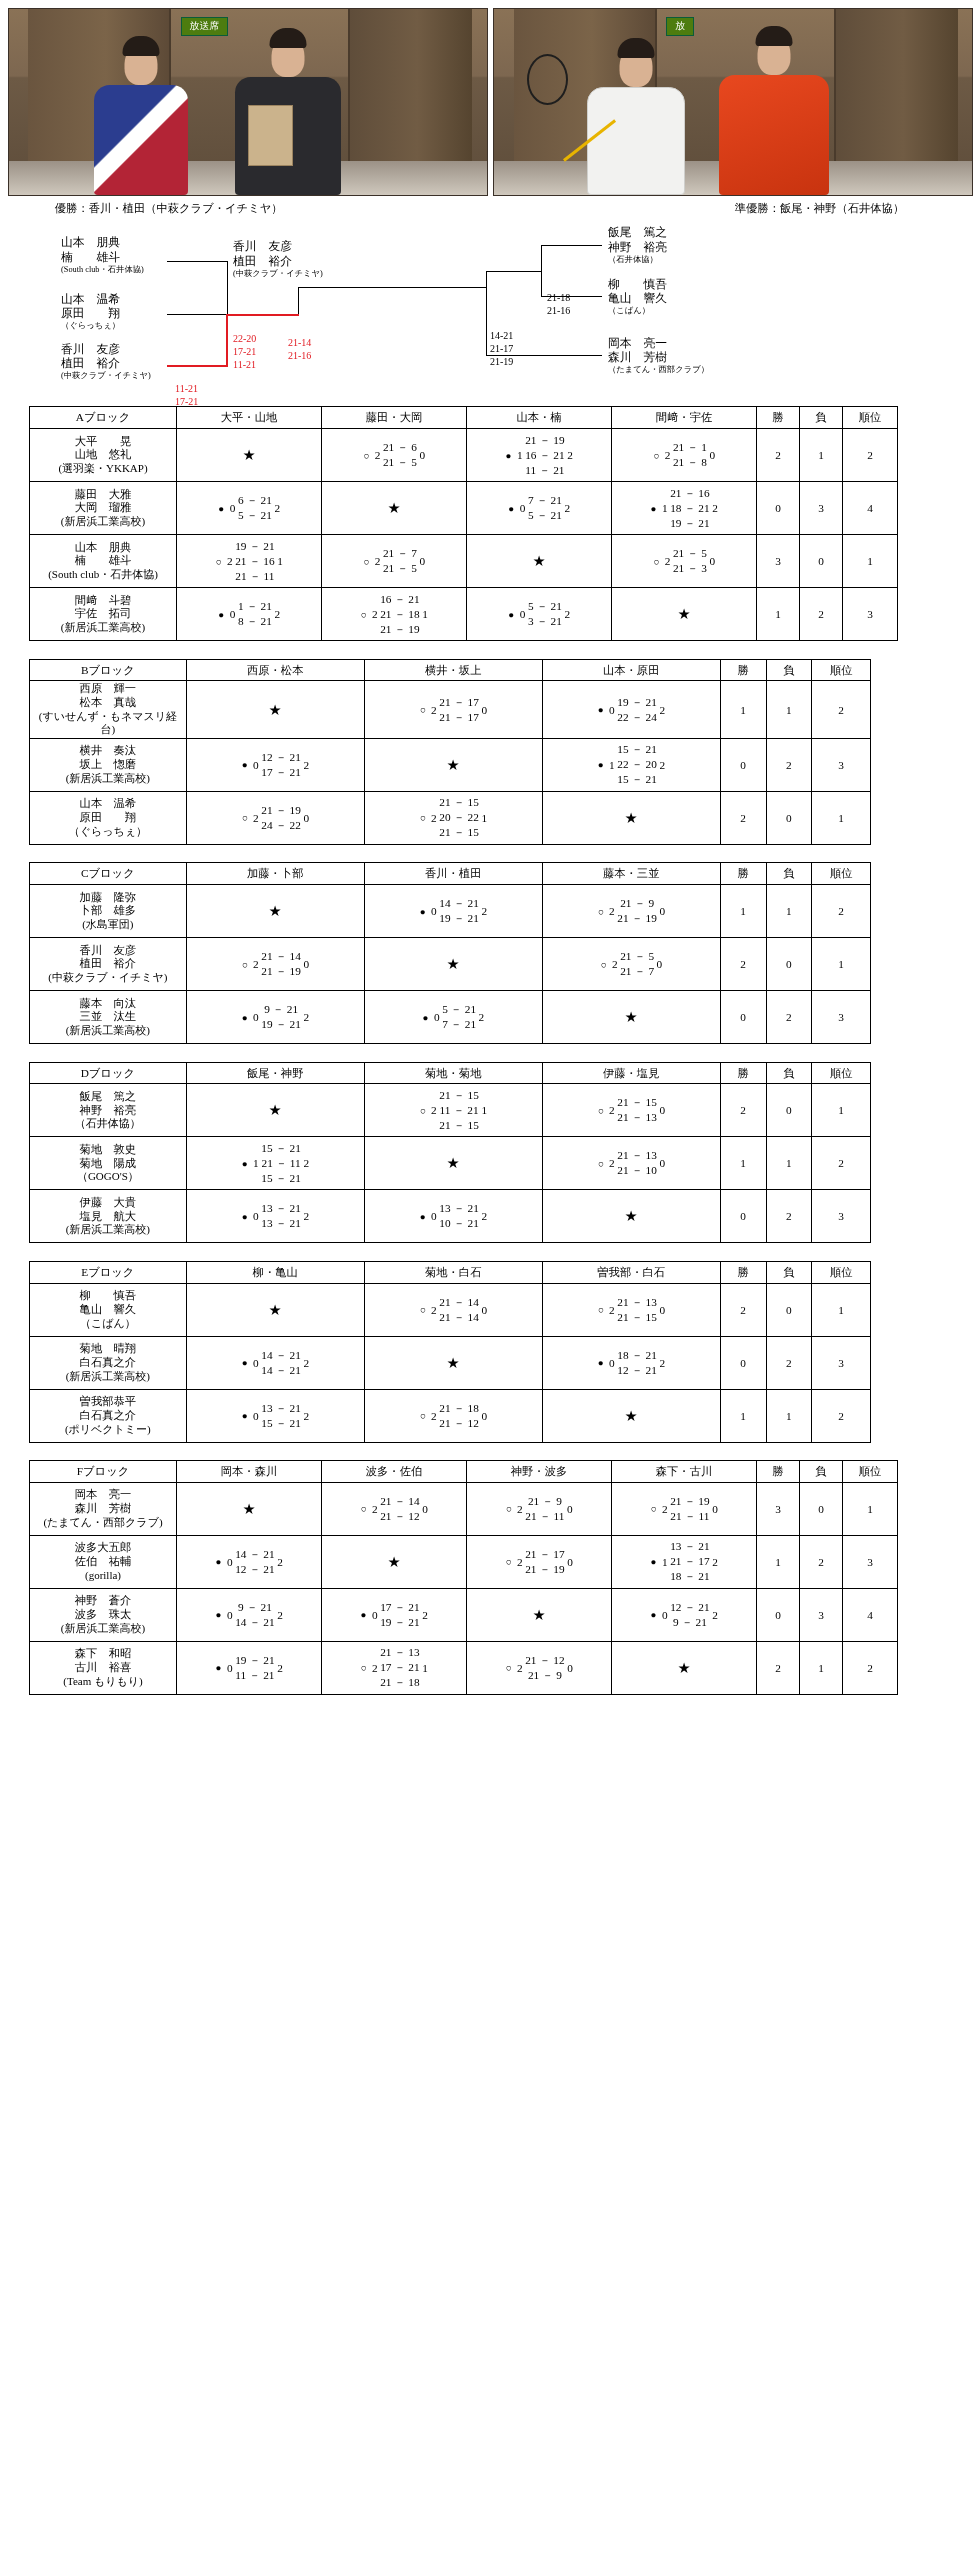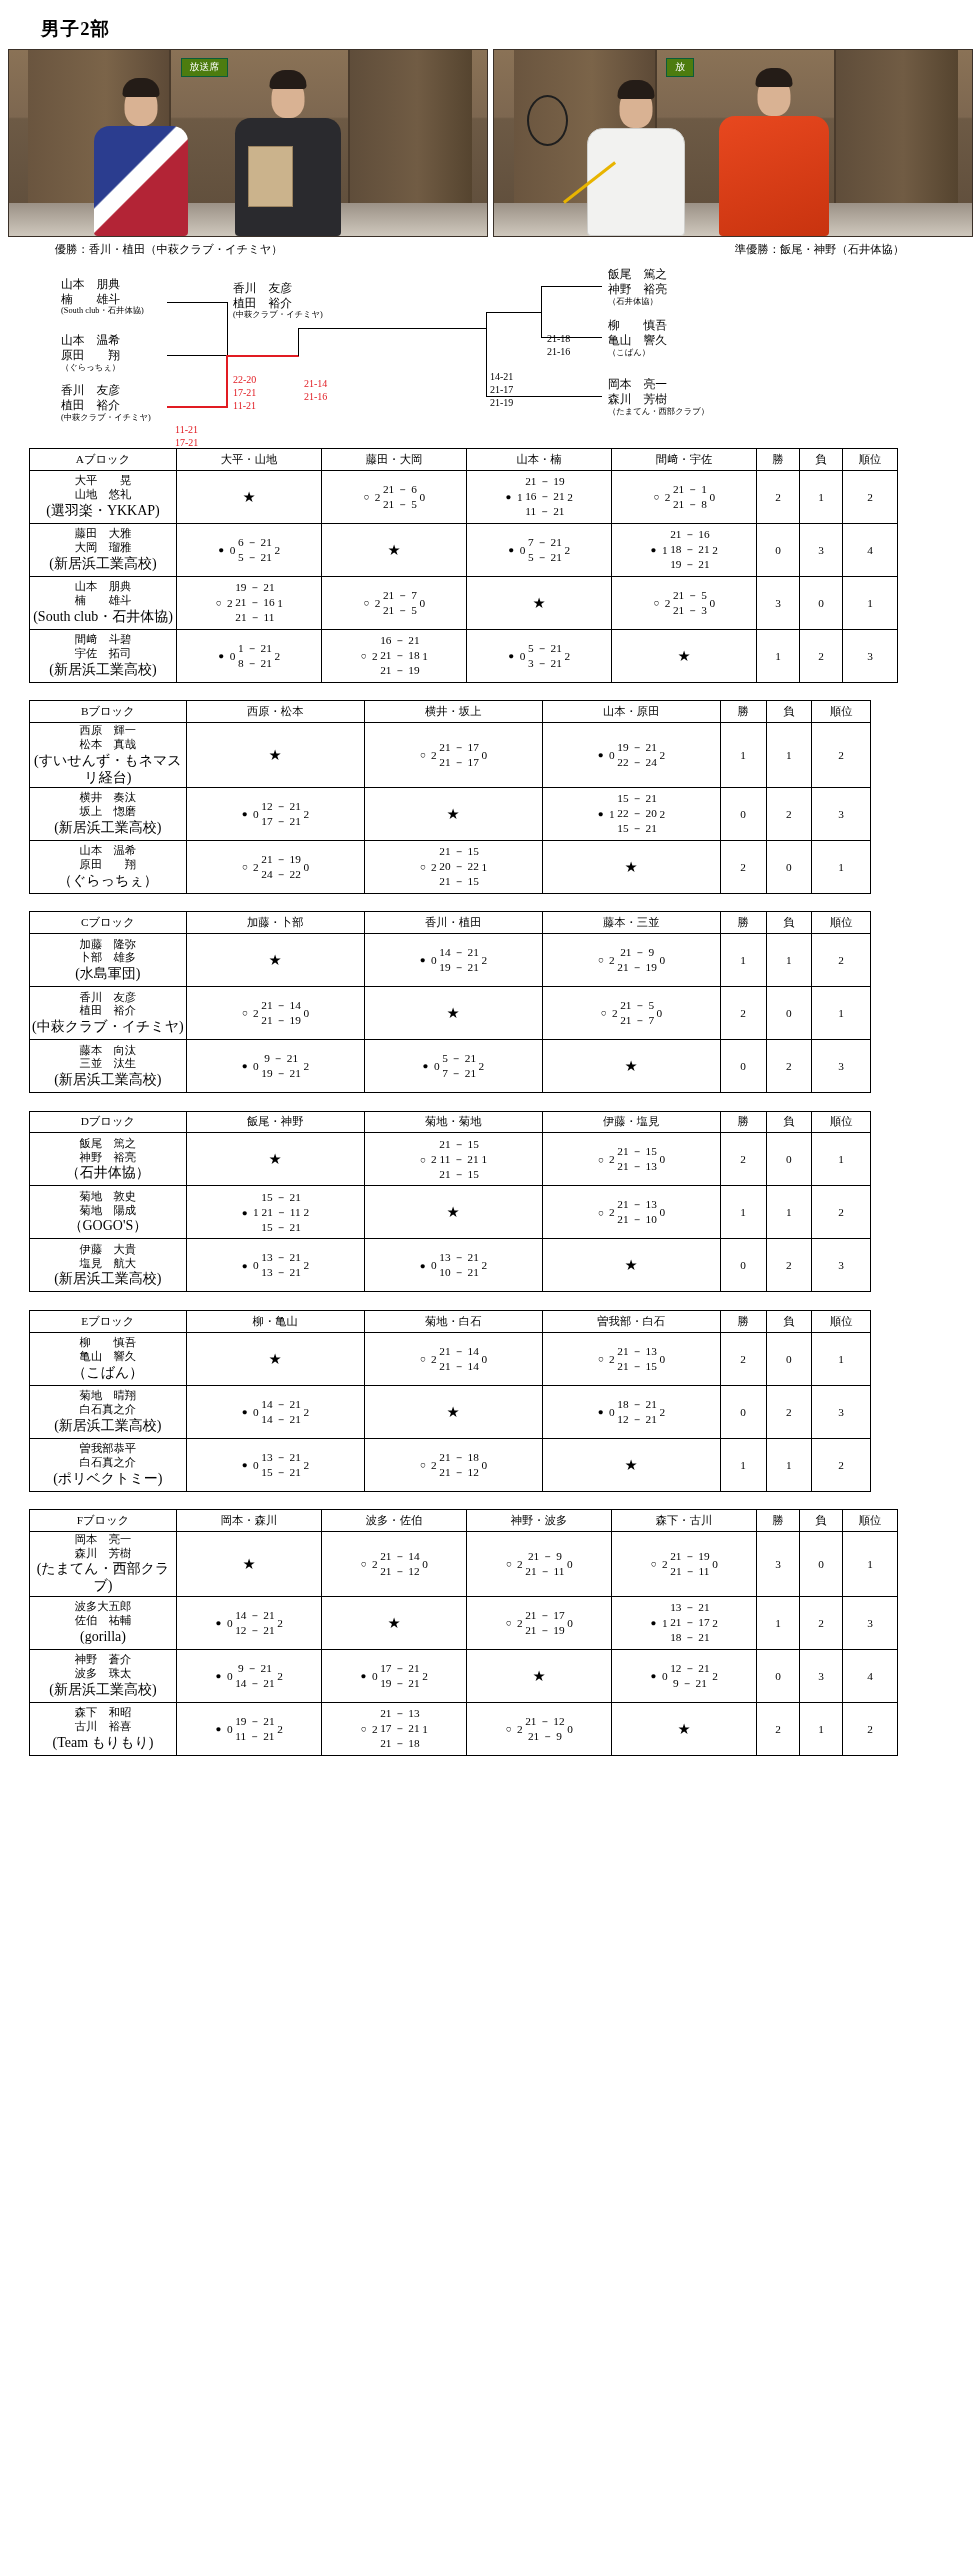--- a/index.html
+++ b/index.html
@@ -107,34 +107,33 @@
   }
   table.blk th, table.blk td {
     border: 1px solid #000;
     padding: 1px 2px;
     vertical-align: middle;
     text-align: center;
   }
   table.blk th { font-weight: normal; height: 21.6px; }
   td.team { text-align: left; padding-left: 5.9px; line-height: 1.22; }
   td.team .n1, td.team .n2 { white-space: nowrap; }
-  td.team .club { font-size: 14px; }
+  td.team .club { font-size: 11px; }
   td.star { font-size: 14.7px; }
   .cell-match { height: 53px; }
   .mrow { display: flex; align-items: center; justify-content: center; height: 100%; }
   .mk { display: inline-block; width: 11.8px; text-align: center; font-size: 9.8px; }
   .mg { display: inline-block; width: 10.8px; text-align: center; }
   .score-lines { display: inline-block; text-align: center; }
 </style>
 </head>
 <body>
 
 <div class="page">
 
-  <div class="title">男子2部</div>
 
   <div class="photos">
     <div class="photo-col">
       <div class="photo">
         <div class="ph-wall"></div>
         <div class="ph-door"></div>
         <div class="ph-door2"></div>
         <div class="ph-sign">放送席</div>
         <div class="ph-floor"></div>
         <div class="person" style="left:69px;width:127px;height:157px;">
@@ -225,21 +224,21 @@
     <div class="ln h" style="left:541px;top:29px;width:61px;"></div>
     <div class="ln h" style="left:541px;top:80px;width:61px;"></div>
     <div class="ln v" style="left:541px;top:29px;height:51px;"></div>
     <div class="ln h" style="left:486px;top:55px;width:55px;"></div>
     <div class="ln h" style="left:486px;top:139px;width:116px;"></div>
     <div class="ln v" style="left:486px;top:55px;height:84px;"></div>
     <div class="ln h" style="left:386px;top:71px;width:100px;"></div>
 
     <div class="sc red" style="left:175px;top:126px;">11-21<br>17-21</div>
     <div class="sc red" style="left:233px;top:76px;">22-20<br>17-21<br>11-21</div>
-    <div class="sc red" style="left:304px;top:80px;">21-14<br>21-16</div>
+    <div class="sc red" style="left:288px;top:80px;">21-14<br>21-16</div>
     <div class="sc" style="left:547px;top:35px;">21-18<br>21-16</div>
     <div class="sc" style="left:490px;top:73px;">14-21<br>21-17<br>21-19</div>
   </div>
 
   <div class="blocks">
       <table class="blk">
         <colgroup>
           <col style="width: 147px;">
           <col style="width: 145px;">
           <col style="width: 145px;">

